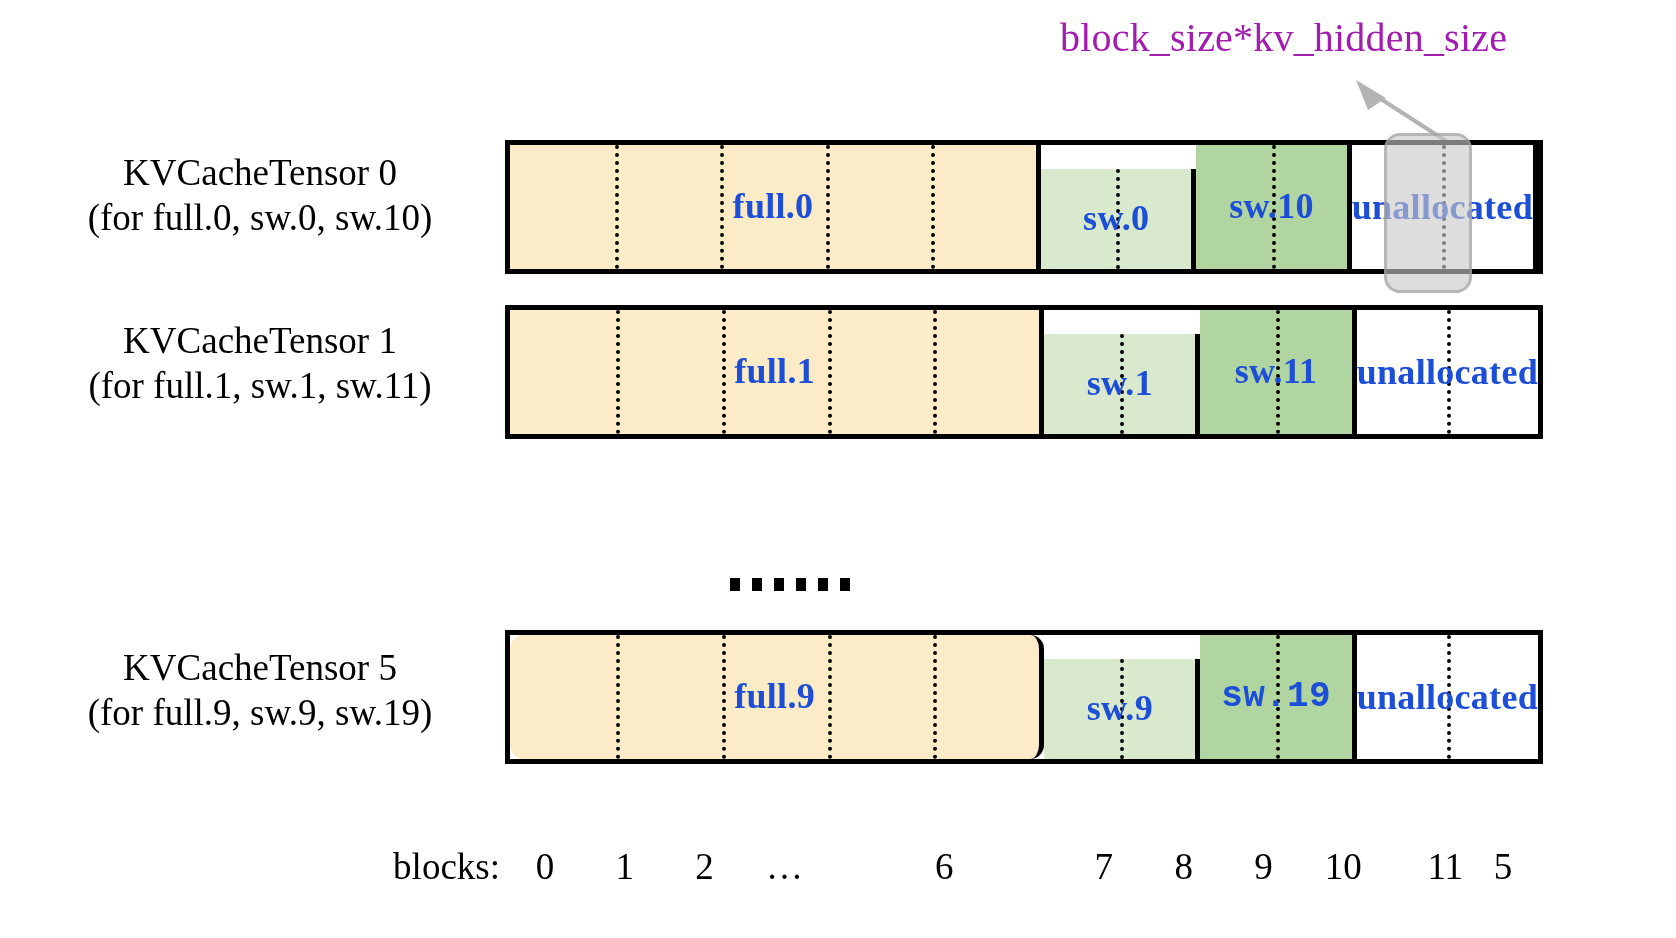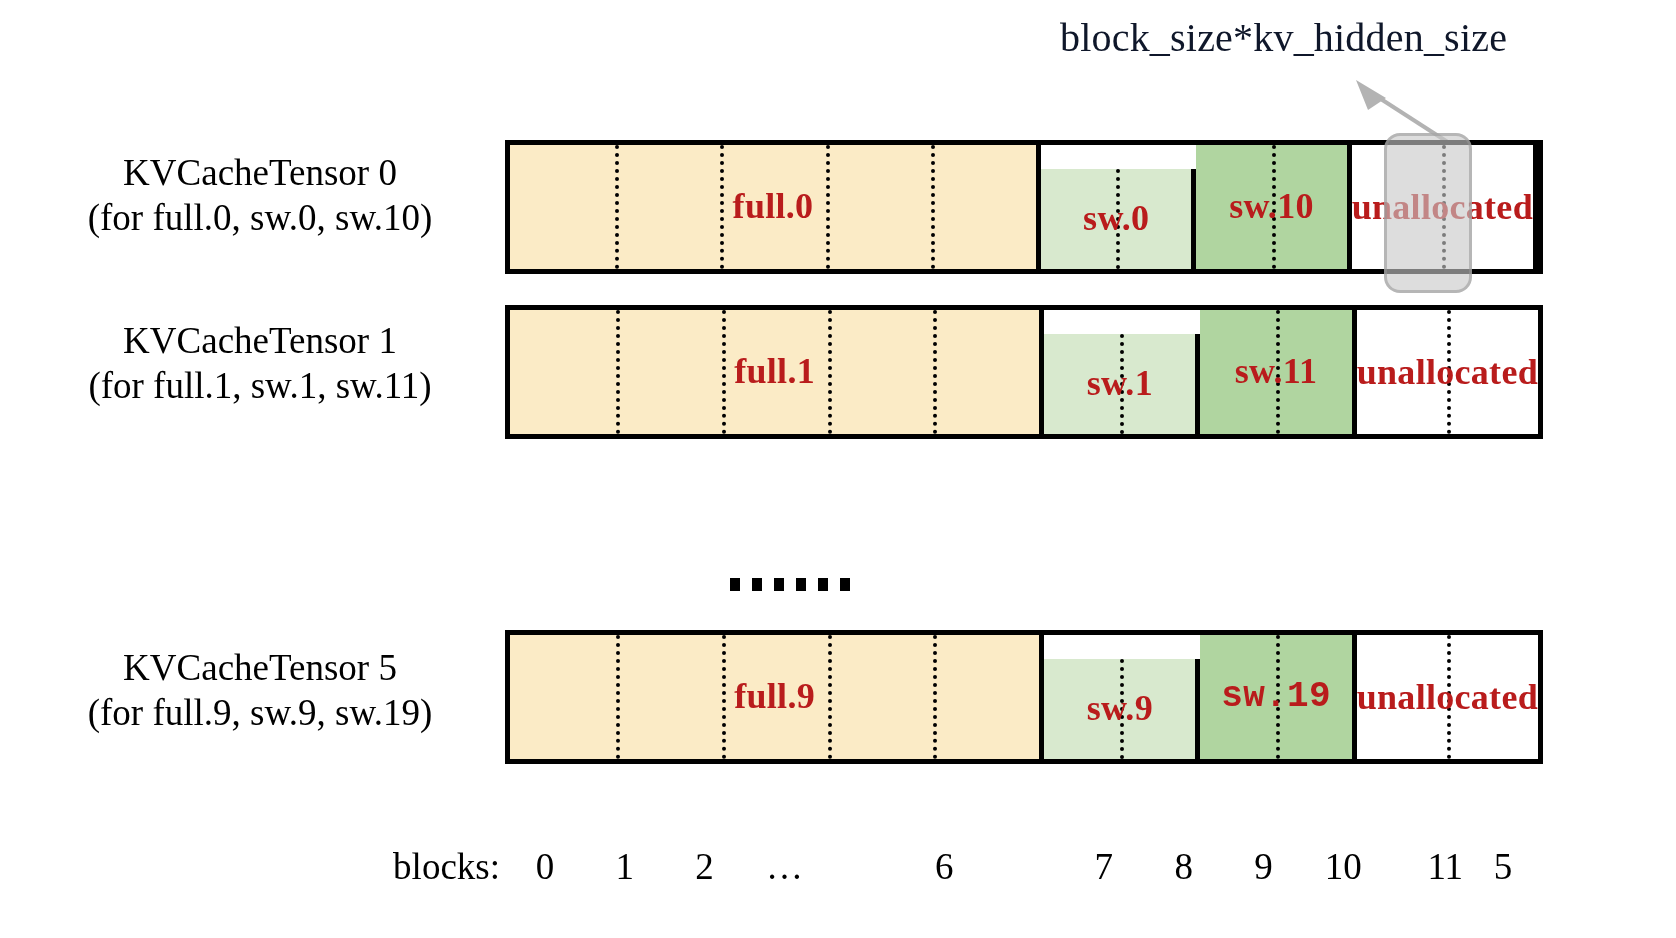--- a/index.html
+++ b/index.html
@@ -21,21 +21,21 @@
     width: 1676px;
     height: 938px;
   }
 
   
   .annot-label {
     position: absolute;
     left: 1060px;
     top: 14px;
     font-size: 40px;
-    color: #0f172a;
+    color: #a21caf;
     white-space: nowrap;
     letter-spacing: 0.2px;
   }
   .annot-arrow {
     position: absolute;
     left: 1330px;
     top: 70px;
     width: 140px;
     height: 85px;
     pointer-events: none;
@@ -69,21 +69,21 @@
     background: #ffffff;
   }
   .seg {
     position: relative;
     box-sizing: border-box;
     display: flex;
     align-items: center;
     justify-content: center;
     font-weight: bold;
     font-size: 36px;
-    color: #b91c1c;
+    color: #1d4ed8;
     border-right: 5px solid #000000;
     overflow: visible;
   }
   .seg:last-child { border-right: none; }
   .seg-label {
     position: relative;
     z-index: 3;
     text-align: center;
     line-height: 1.05;
     letter-spacing: 0.3px;
@@ -249,21 +249,21 @@
         </div>
         <div class="seg seg-un two-line" style="flex: 2 1 0px;">
           <span class="tick" style="left: 50%;"></span>
           <span class="seg-label">unallocated</span>
         </div>
       </div>
     </div>
     <div class="row" style="top: 0px;">
       <div class="row-label" style="top: 645px;"><span>KVCacheTensor 5</span><span class="l2">(for full.9, sw.9, sw.19)</span></div>
       <div class="bar" style="top: 630px;">
-        <div class="seg seg-full" style="flex: 7 1 0px;">
+        <div class="seg seg-full" style="flex: 7 1 0px; border-radius: 14px;">
           <span class="tick" style="left: 20%;"></span>
           <span class="tick" style="left: 40%;"></span>
           <span class="tick" style="left: 60%;"></span>
           <span class="tick" style="left: 80%;"></span>
           <span class="seg-label">full.9</span>
         </div>
         <div class="seg seg-sw0" style="flex: 2 1 0px;">
           <span class="tick" style="left: 50%;"></span>
           <span class="seg-label">sw.9</span>
         </div>

